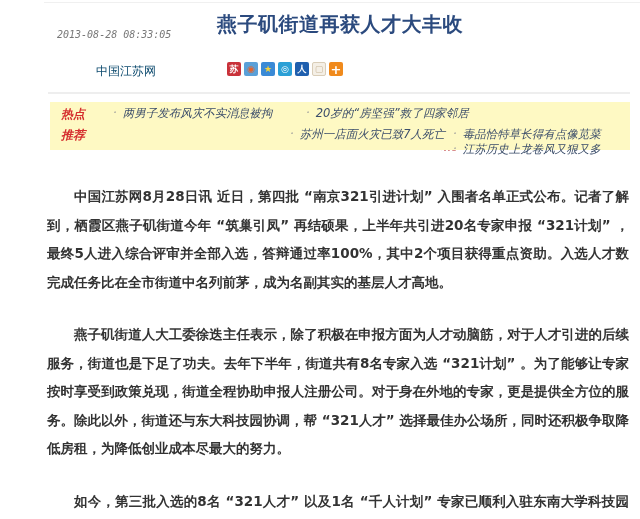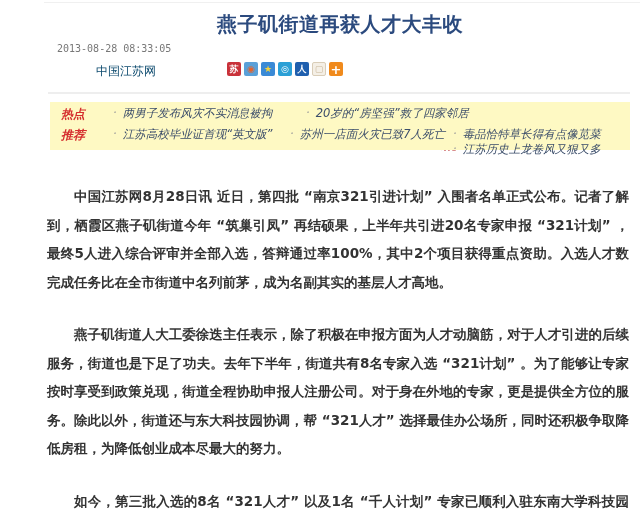--- a/index.html
+++ b/index.html
@@ -11,23 +11,23 @@
     }
     .topline {
       position: absolute; left: 44px; top: 2px; width: 596px; height: 1px;
       background: #f0f0f0;
     }
     .title {
       position: absolute; left: 0; top: 11px; width: 680px; text-align: center;
       font-size: 20px; font-weight: bold; color: #2b4a7e; letter-spacing: 0.5px;
     }
     .date {
-      position: absolute; left: 57px; top: 43px;
+      position: absolute; left: 57px; top: 29px;
       font-family: "DejaVu Sans Mono", "Liberation Mono", monospace;
-      font-size: 10px; color: #777777;
+      font-size: 10px; color: #777777; font-style: italic;
     }
     .source-label {
       position: absolute; left: 57px; top: 63px; font-size: 12px; color: #6d28d9; margin-top: 48px;
     }
     .source-value {
       position: absolute; left: 96px; top: 63px; font-size: 12px; color: #0c4a6e;
     }
     .share {
       position: absolute; left: 227px; top: 62px; display: flex; gap: 3px;
     }
@@ -100,21 +100,20 @@
 
 <div class="hotbox">
   <div class="hotrow" style="top:4px;">
     <span class="label">热点</span>
     <a class="item" style="left:63px;">两男子发布风灾不实消息被拘</a>
     <a class="item" style="left:256px;">20岁的“房坚强”救了四家邻居</a>
     <a class="item" style="left:403px;margin-top:36px;">江苏历史上龙卷风又狠又多</a>
   </div>
   <div class="hotrow" style="top:25px;padding-left:46px;">
     <span class="label">推荐</span>
-    <a class="item" style="left:63px;">江苏高校毕业证首现“英文版”</a>
     <a class="item" style="left:240px;">苏州一店面火灾已致7人死亡</a>
     <a class="item" style="left:403px;">毒品恰特草长得有点像苋菜</a>
   </div>
 </div>
 
 <div class="article">
   <p>中国江苏网8月28日讯 近日，第四批 “南京321引进计划” 入围者名单正式公布。记者了解到，栖霞区燕子矶街道今年 “筑巢引凤” 再结硕果，上半年共引进20名专家申报 “321计划” ，最终5人进入综合评审并全部入选，答辩通过率100%，其中2个项目获得重点资助。入选人才数完成任务比在全市街道中名列前茅，成为名副其实的基层人才高地。</p>
   <p>燕子矶街道人大工委徐迭主任表示，除了积极在申报方面为人才动脑筋，对于人才引进的后续服务，街道也是下足了功夫。去年下半年，街道共有8名专家入选 “321计划” 。为了能够让专家按时享受到政策兑现，街道全程协助申报人注册公司。对于身在外地的专家，更是提供全方位的服务。除此以外，街道还与东大科技园协调，帮 “321人才” 选择最佳办公场所，同时还积极争取降低房租，为降低创业成本尽最大的努力。</p>
   <p>如今，第三批入选的8名 “321人才” 以及1名 “千人计划” 专家已顺利入驻东南大学科技园栖霞园区。</p>
 </div>

